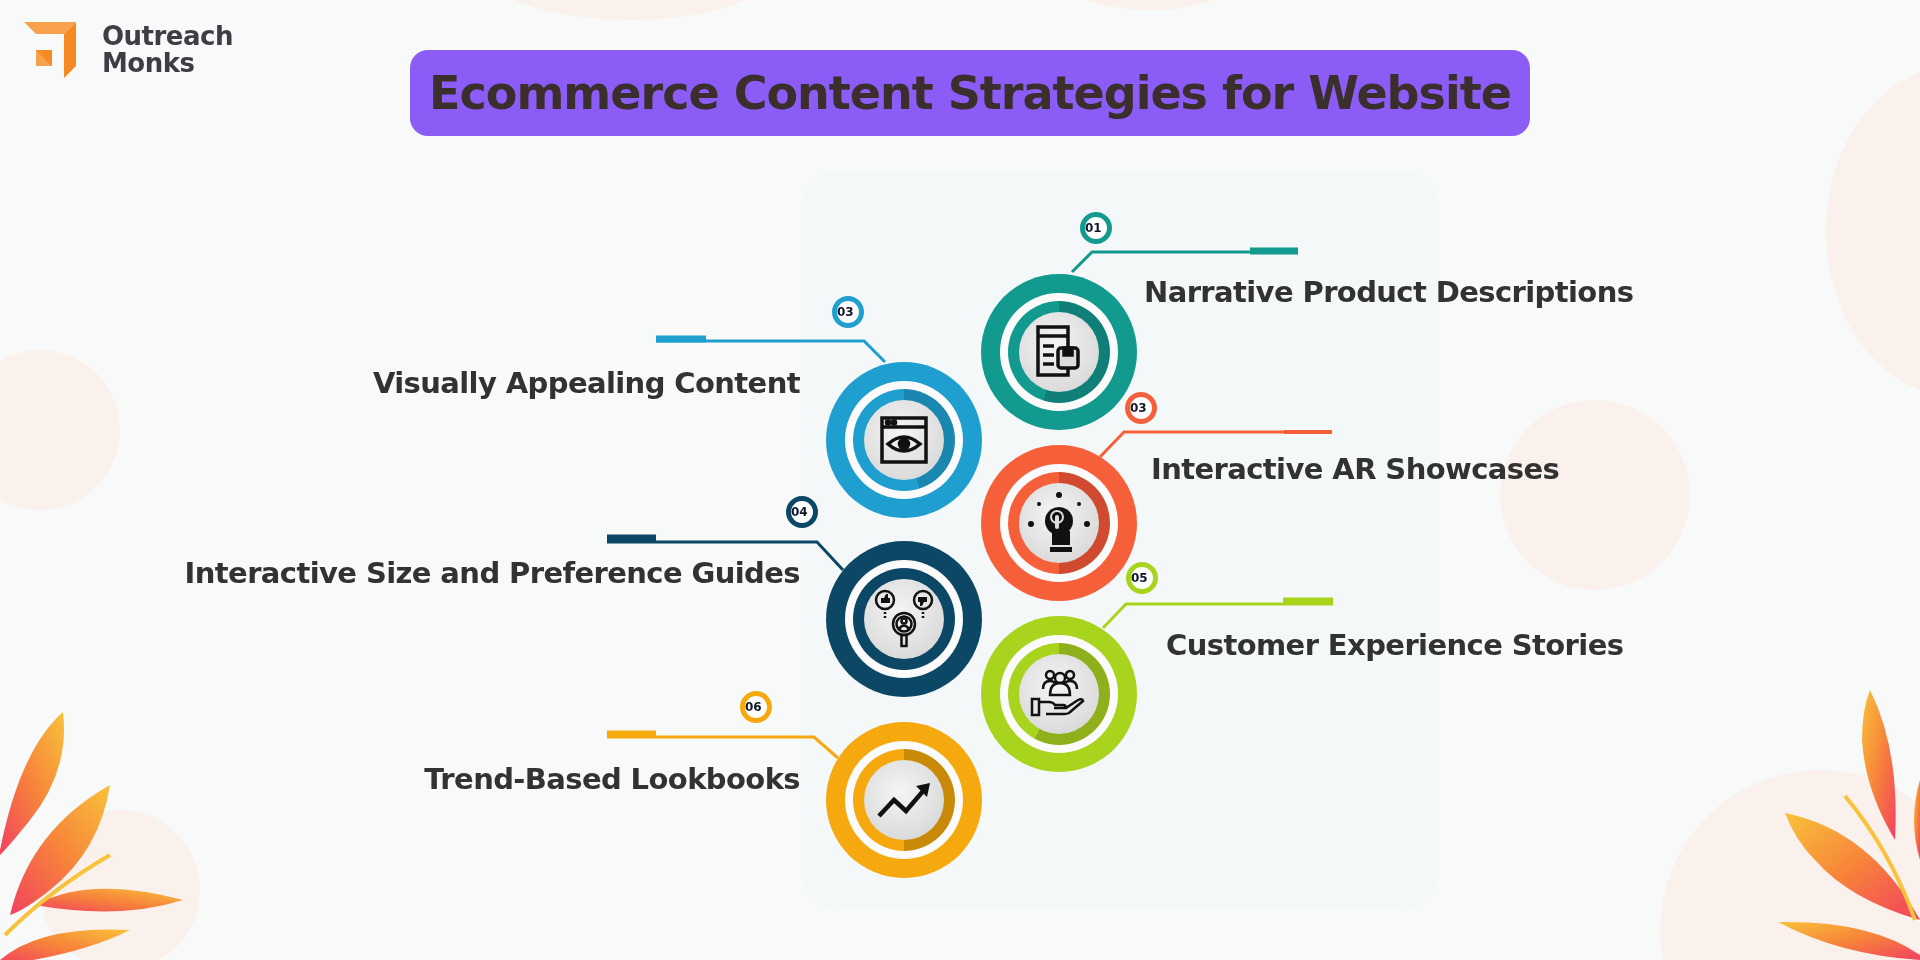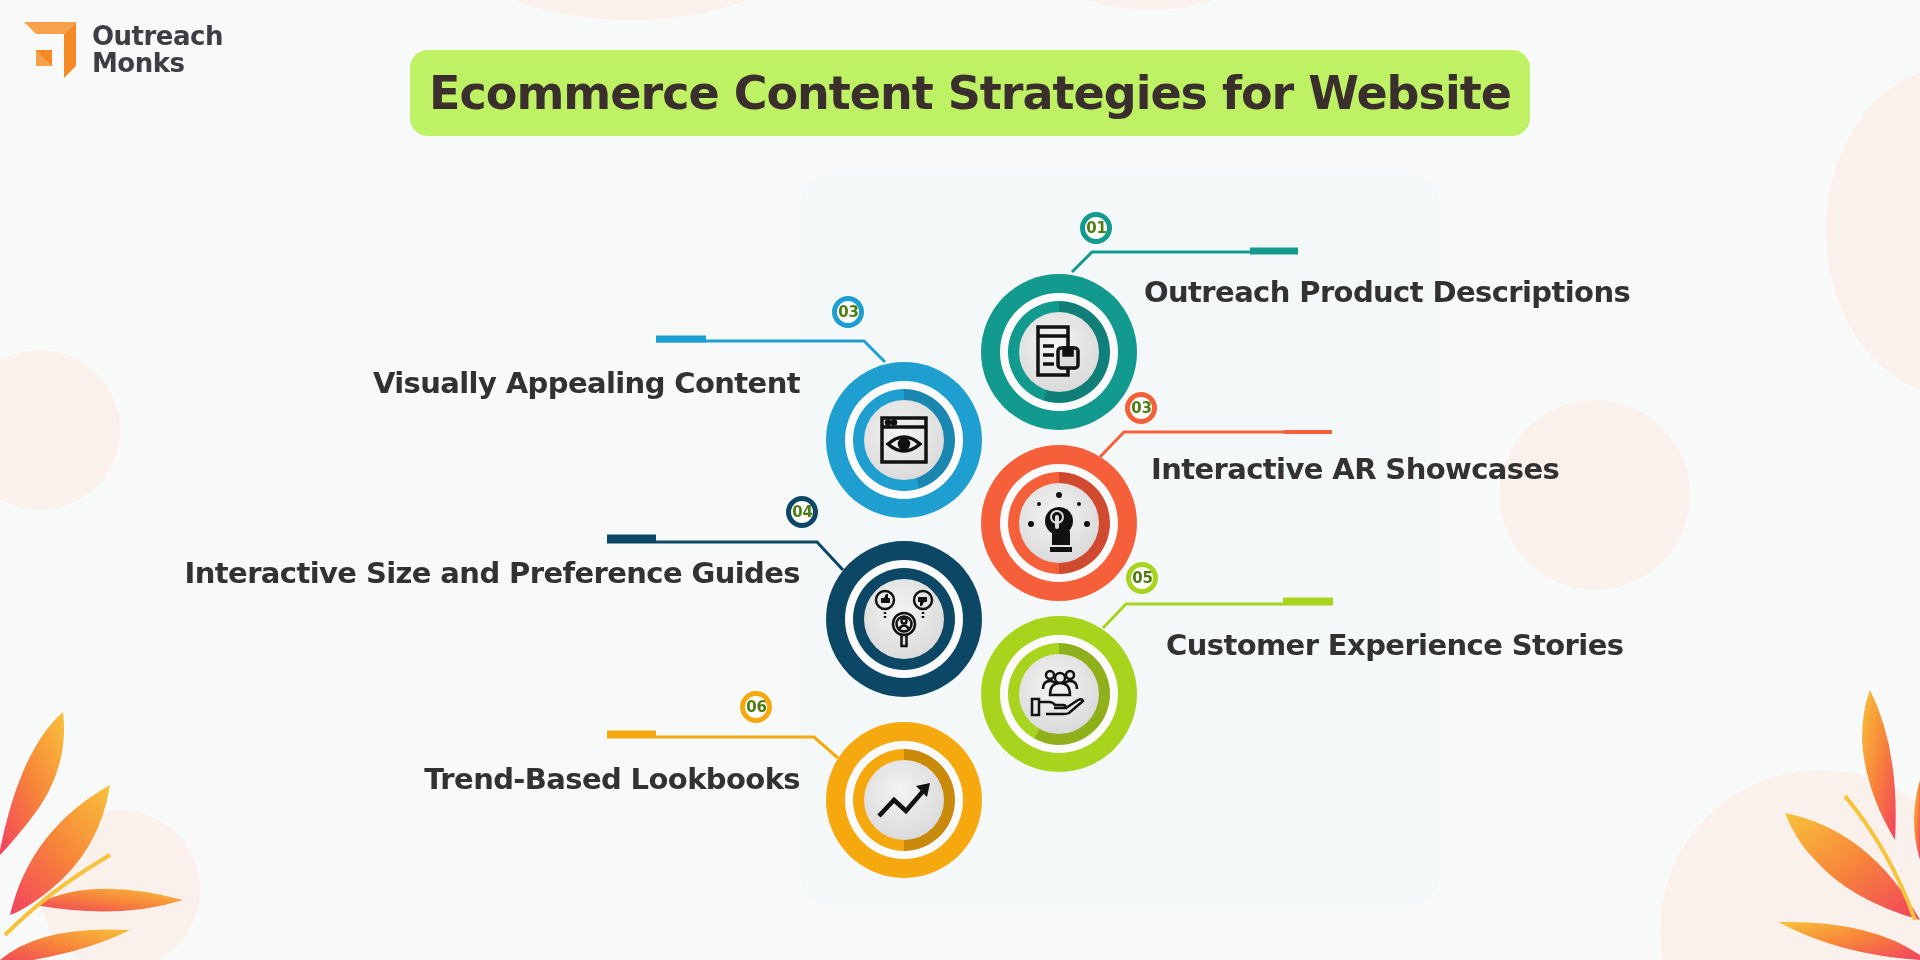--- a/index.html
+++ b/index.html
@@ -5,40 +5,40 @@
   * { box-sizing: border-box; margin: 0; padding: 0; }
   html, body { width: 1920px; height: 960px; overflow: hidden; }
   body {
     background: #f8f9f9;
     font-family: "DejaVu Sans", sans-serif;
     position: relative;
     color: #333232;
   }
   .bg-blob { position: absolute; border-radius: 50%; background: #fbf1ec; }
   .map-bg { position: absolute; left: 800px; top: 170px; width: 640px; height: 740px; background: #f4f7f8; border-radius: 40px; opacity: 0.8; }
-  .logo { position: absolute; left: 20px; top: 18px; display: flex; align-items: center; gap: 8px; }
+  .logo { position: absolute; left: 20px; top: 18px; display: flex; align-items: center; gap: 18px; }
   .logo-text { font-family: "DejaVu Sans", sans-serif; font-weight: bold; font-size: 26px; line-height: 27px; color: #3d3d44; letter-spacing: -0.5px; }
   .title-pill {
     position: absolute; left: 410px; top: 50px; width: 1120px; height: 86px;
-    background: #bef264; border-radius: 18px;
+    background: #8b5cf6; border-radius: 18px;
     display: flex; align-items: center; justify-content: center;
   }
   .title-pill h1 { font-family: "DejaVu Sans", sans-serif; font-weight: bold; font-size: 46px; color: #3a2f2c; letter-spacing: -1px; }
   .node { position: absolute; width: 156px; height: 156px; border-radius: 50%; }
   .ring-white { position: absolute; left: 19px; top: 19px; width: 118px; height: 118px; border-radius: 50%; background: #fbfbfb; }
   .ring-inner { position: absolute; left: 27px; top: 27px; width: 102px; height: 102px; border-radius: 50%; }
   .core {
     position: absolute; left: 38px; top: 38px; width: 80px; height: 80px; border-radius: 50%;
     background: radial-gradient(circle at 45% 40%, #f4f4f4 0%, #dcdcdc 70%, #c9c9c9 100%);
     display: flex; align-items: center; justify-content: center;
   }
   .badge {
     position: absolute; width: 32px; height: 32px; border-radius: 50%;
-    background: #fff; border: 5px solid; display: flex; align-items: center; justify-content: flex-end;
-    font-size: 15px; font-weight: bold; color: #4d7c0f;
+    background: #fff; border: 5px solid; display: flex; align-items: center; justify-content: flex-start;
+    font-size: 12px; font-weight: bold; color: #0f172a;
   }
   .label { position: absolute; font-family: "DejaVu Sans", sans-serif; font-weight: bold; font-size: 29px; color: #333232; white-space: nowrap; letter-spacing: -0.6px; }
   .label.right-align { text-align: left; }
   svg.connectors { position: absolute; left: 0; top: 0; }
   .leaf-group { position: absolute; }
 </style>
 </head>
 <body>
 
 <div class="bg-blob" style="left:480px;top:-90px;width:300px;height:110px;"></div>
@@ -99,21 +99,21 @@
       <line x1="9" y1="31" x2="20" y2="31"></line>
       <line x1="9" y1="40" x2="20" y2="40"></line>
       <rect x="24" y="24" width="20" height="20" rx="3" fill="#dcdcdc"></rect>
       <rect x="30" y="24" width="8" height="7" fill="#111"></rect>
     </svg>
   </div>
 </div>
 <div class="badge" style="left:1080px;top:212px;border-color:#139a8f;">
     <span>01</span>
   </div>
-<div class="label" style="left:1144px;top:275px;">Outreach Product Descriptions</div>
+<div class="label" style="left:1144px;top:275px;">Narrative Product Descriptions</div>
 
 <div class="node" style="left:826px;top:362px;background:#1e9fd0;">
   <div class="ring-white"></div>
   <div class="ring-inner" style="background:conic-gradient(#1a87b0 0 45%, #1e9fd0 45% 100%);"></div>
   <div class="core">
     <svg width="50" height="50" viewBox="0 0 50 50" fill="none" stroke="#111" stroke-width="3.5">
       <rect x="3" y="3" width="44" height="44"></rect>
       <line x1="3" y1="12" x2="47" y2="12"></line>
       <circle cx="9" cy="7.5" r="1.5" fill="#111"></circle>
       <circle cx="15" cy="7.5" r="1.5" fill="#111"></circle>

